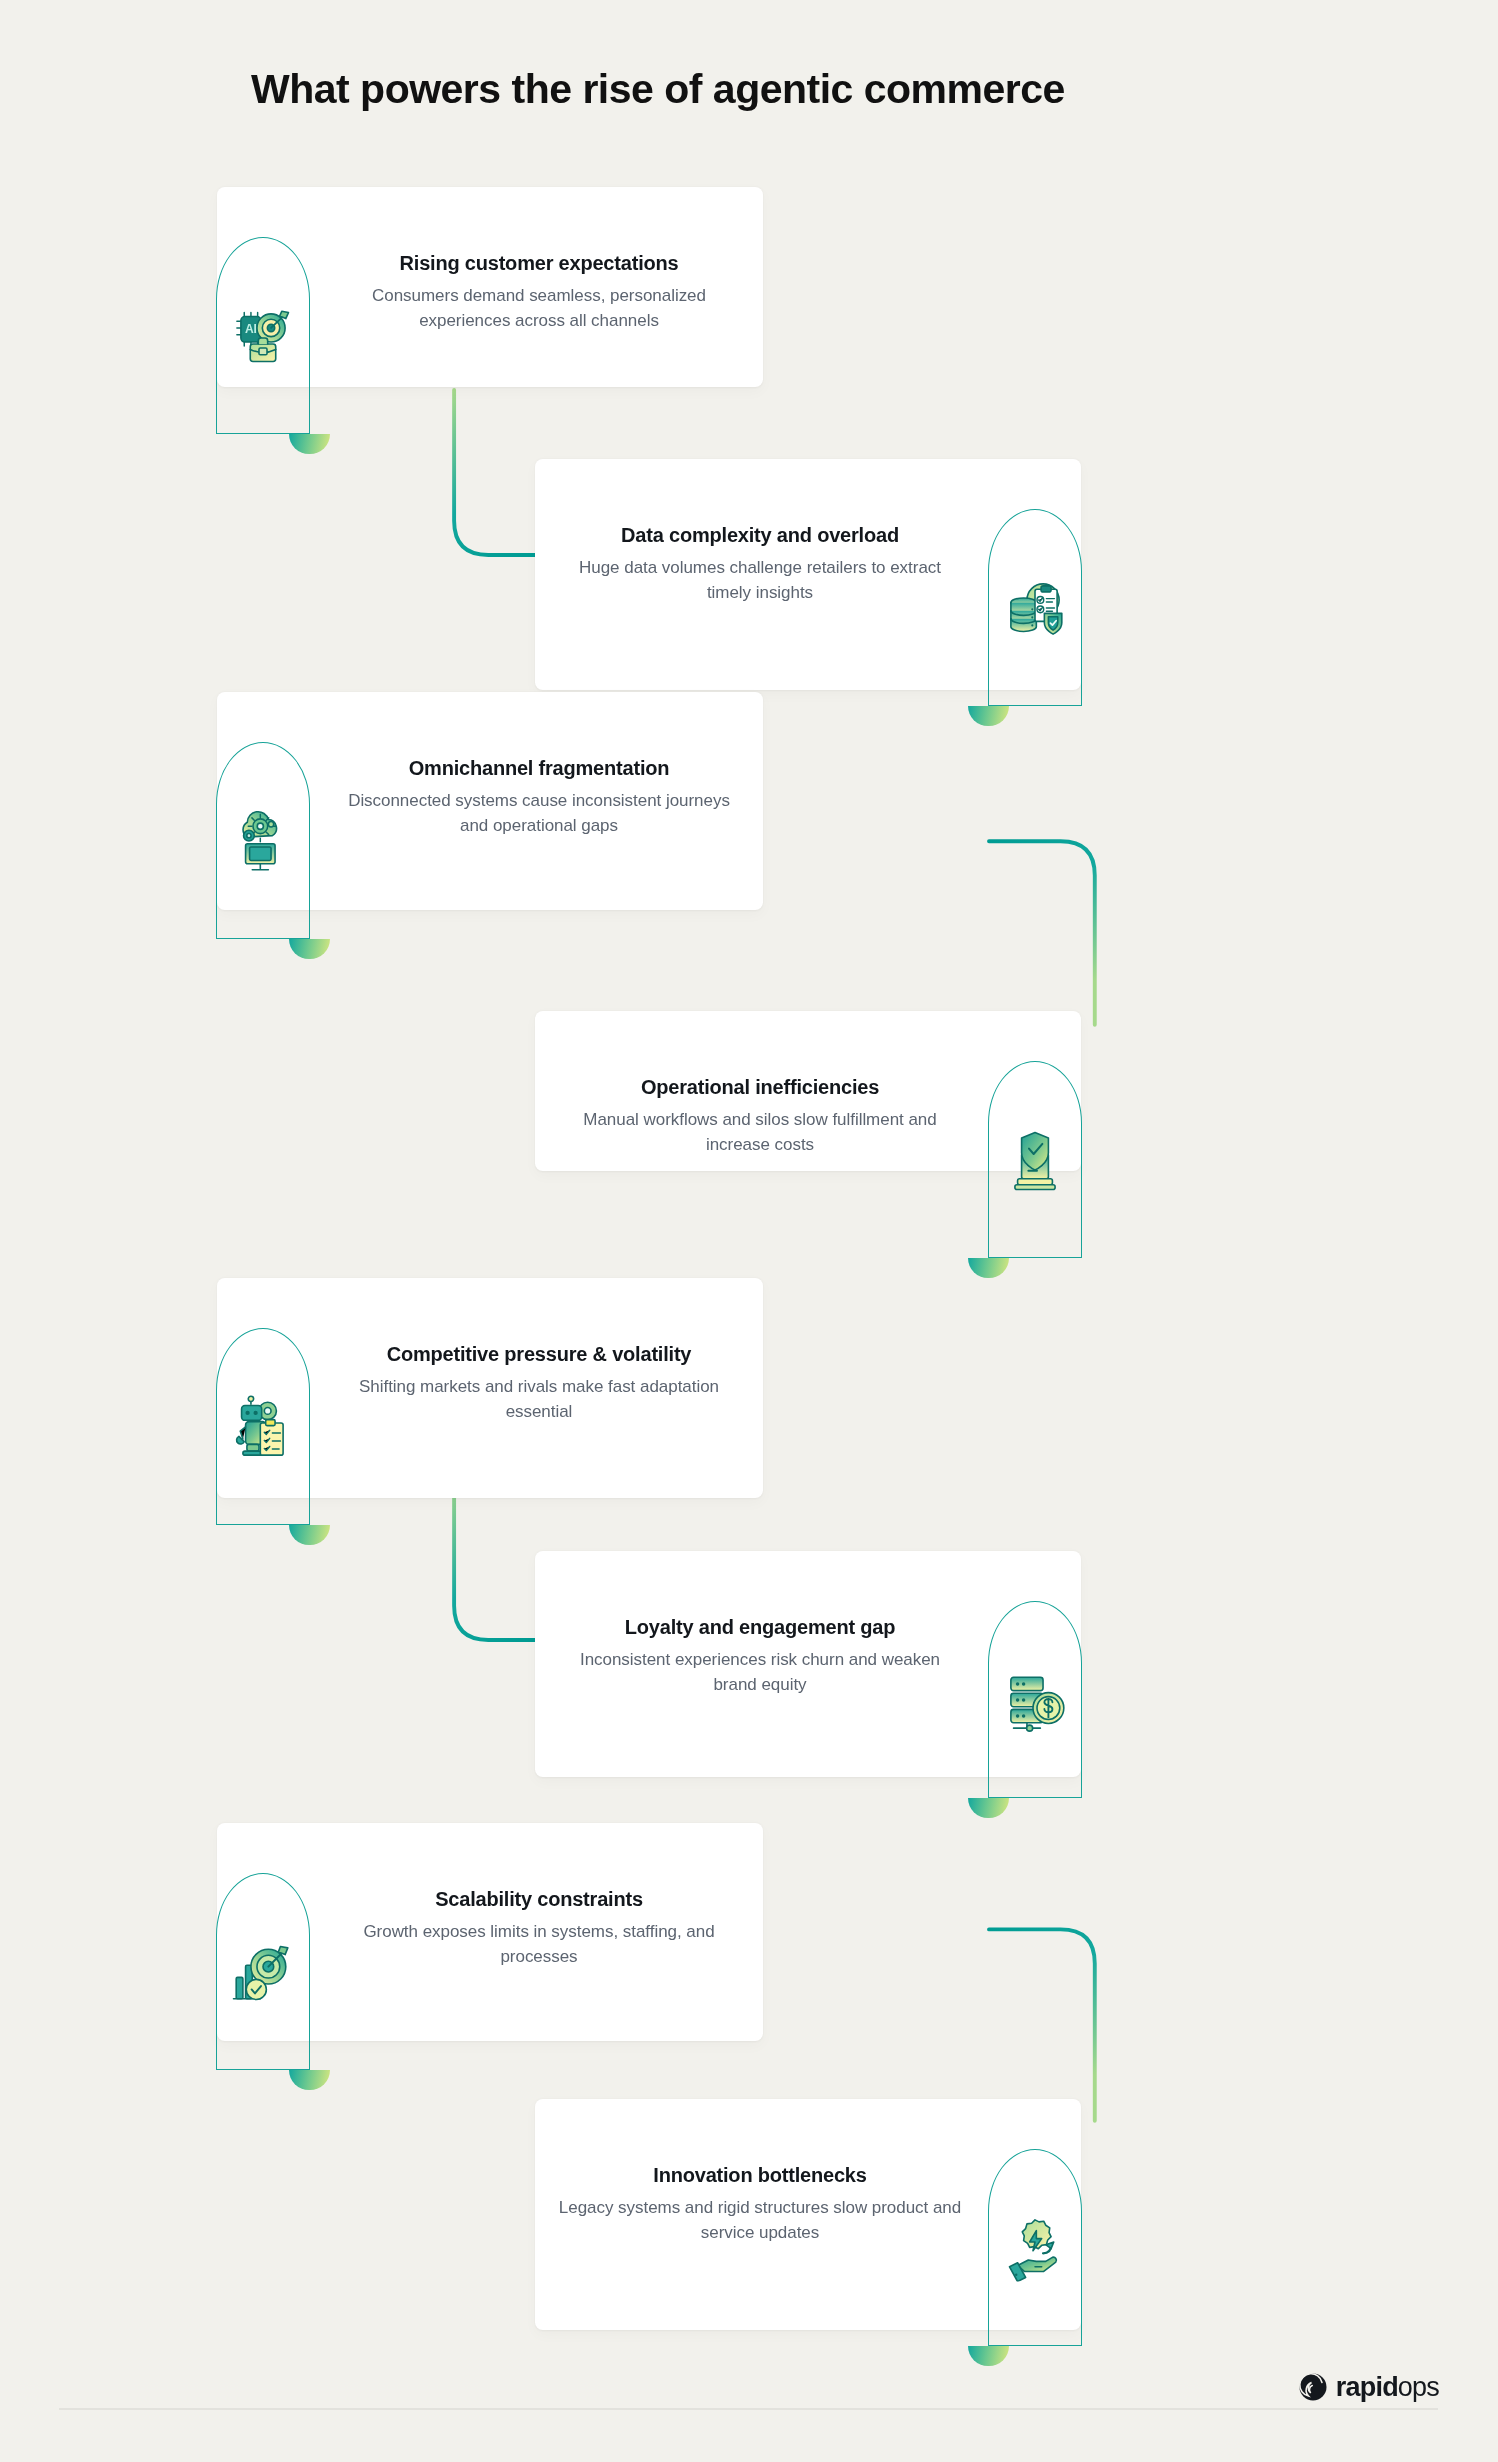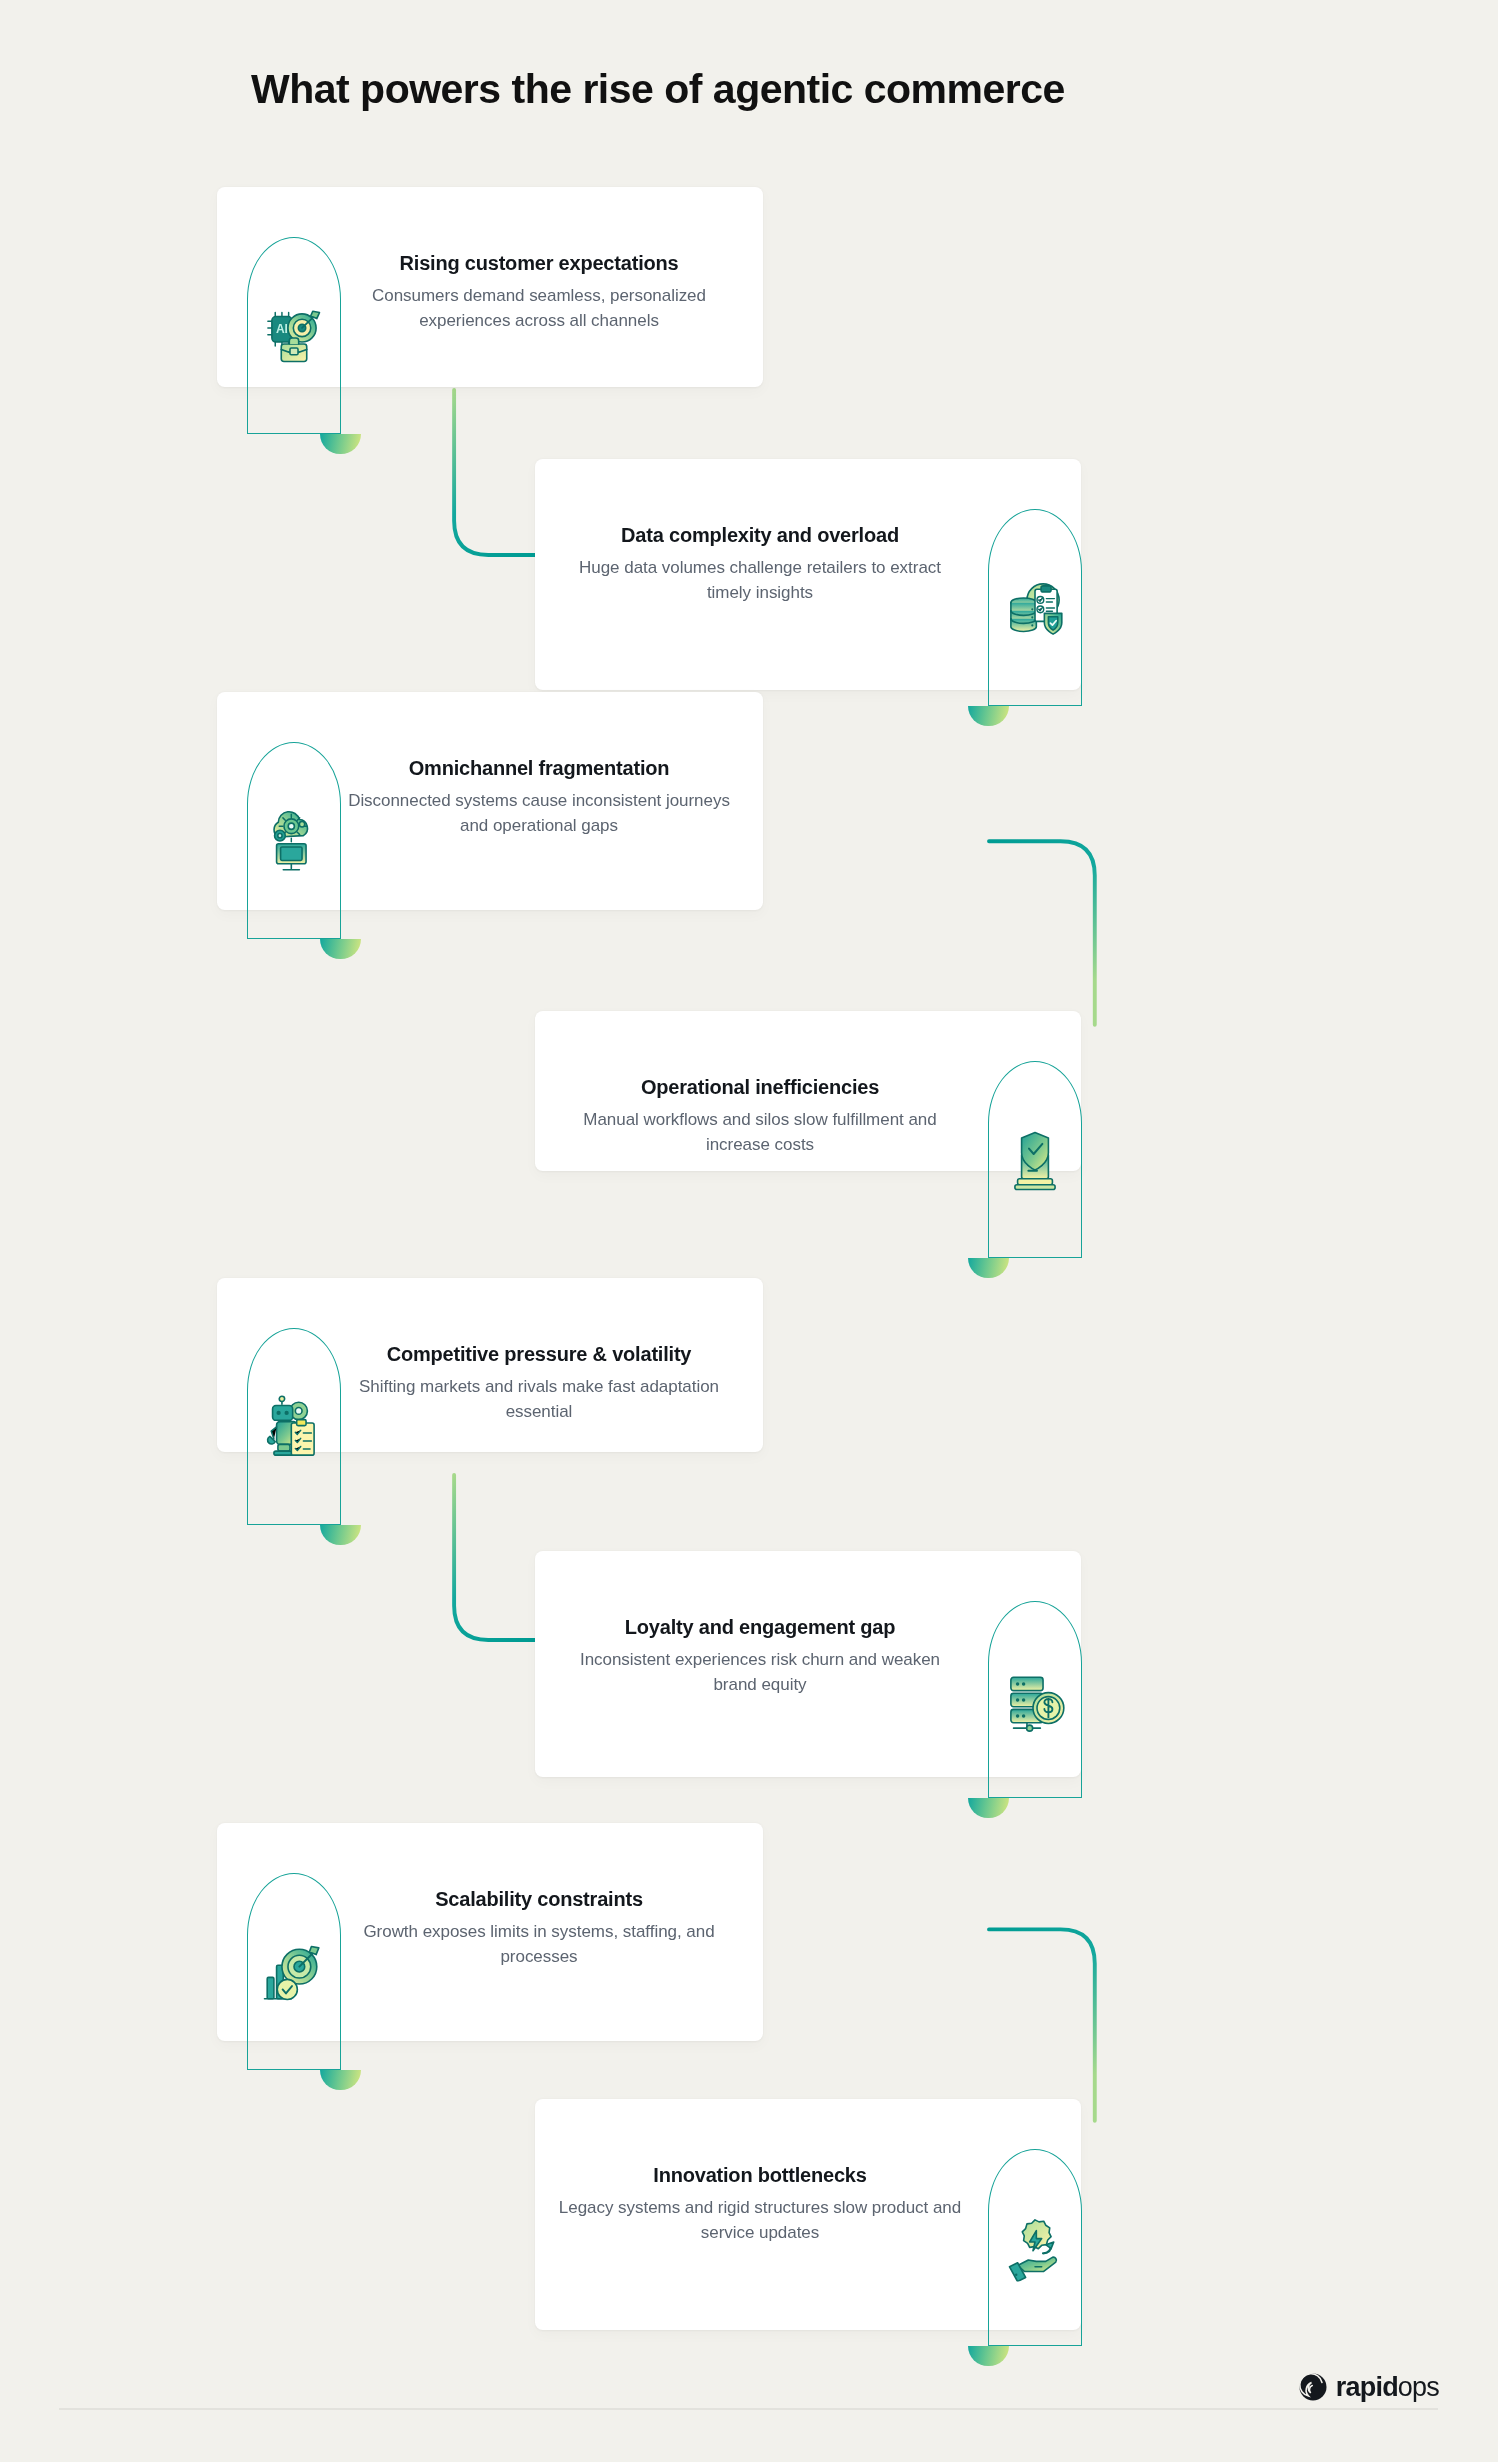--- a/index.html
+++ b/index.html
@@ -33,21 +33,20 @@
   }
   .card.left  { left:217px;  width:546px; }
   .card.right { left:535px;  width:546px; }
 
   
   .arch {
     position:absolute;
     width:94px;
     height:197px;
     top:50px;
-    margin-left:31px;
   }
   .card.left  .arch { left:-0.8px; }
   .card.right .arch { right:-0.8px; }
 
   .arch-outline {
     position:absolute;
     inset:0;
     border:1.6px solid #17a398;
     border-top-left-radius:47px 62px;
     border-top-right-radius:47px 62px;
@@ -328,21 +327,21 @@
         </g>
       </svg>
     </div>
   </div>
   <div class="card-text">
     <div class="card-title">Operational inefficiencies</div>
     <div class="card-desc">Manual workflows and silos slow fulfillment and increase costs</div>
   </div>
 </div>
 
-<div class="card left" style="top:1278px; height:174px;padding-left:8px;">
+<div class="card left" style="top:1278px; height:220px;padding-left:8px;">
   <div class="arch">
     <div class="arch-outline"></div>
     <div class="arch-tab"></div>
     <div class="arch-icon">
       <svg viewBox="0 0 100 100">
         <g stroke="#0d6f66" stroke-width="2.4" stroke-linejoin="round" stroke-linecap="round">
           <circle cx="57" cy="26" r="13" fill="#8fd193"></circle>
           <circle cx="57" cy="26" r="5" fill="#e9fbf5"></circle>
           <path d="M32 16v-5"></path>
             <circle cx="32" cy="8" r="4" fill="#eef0a0"></circle>

